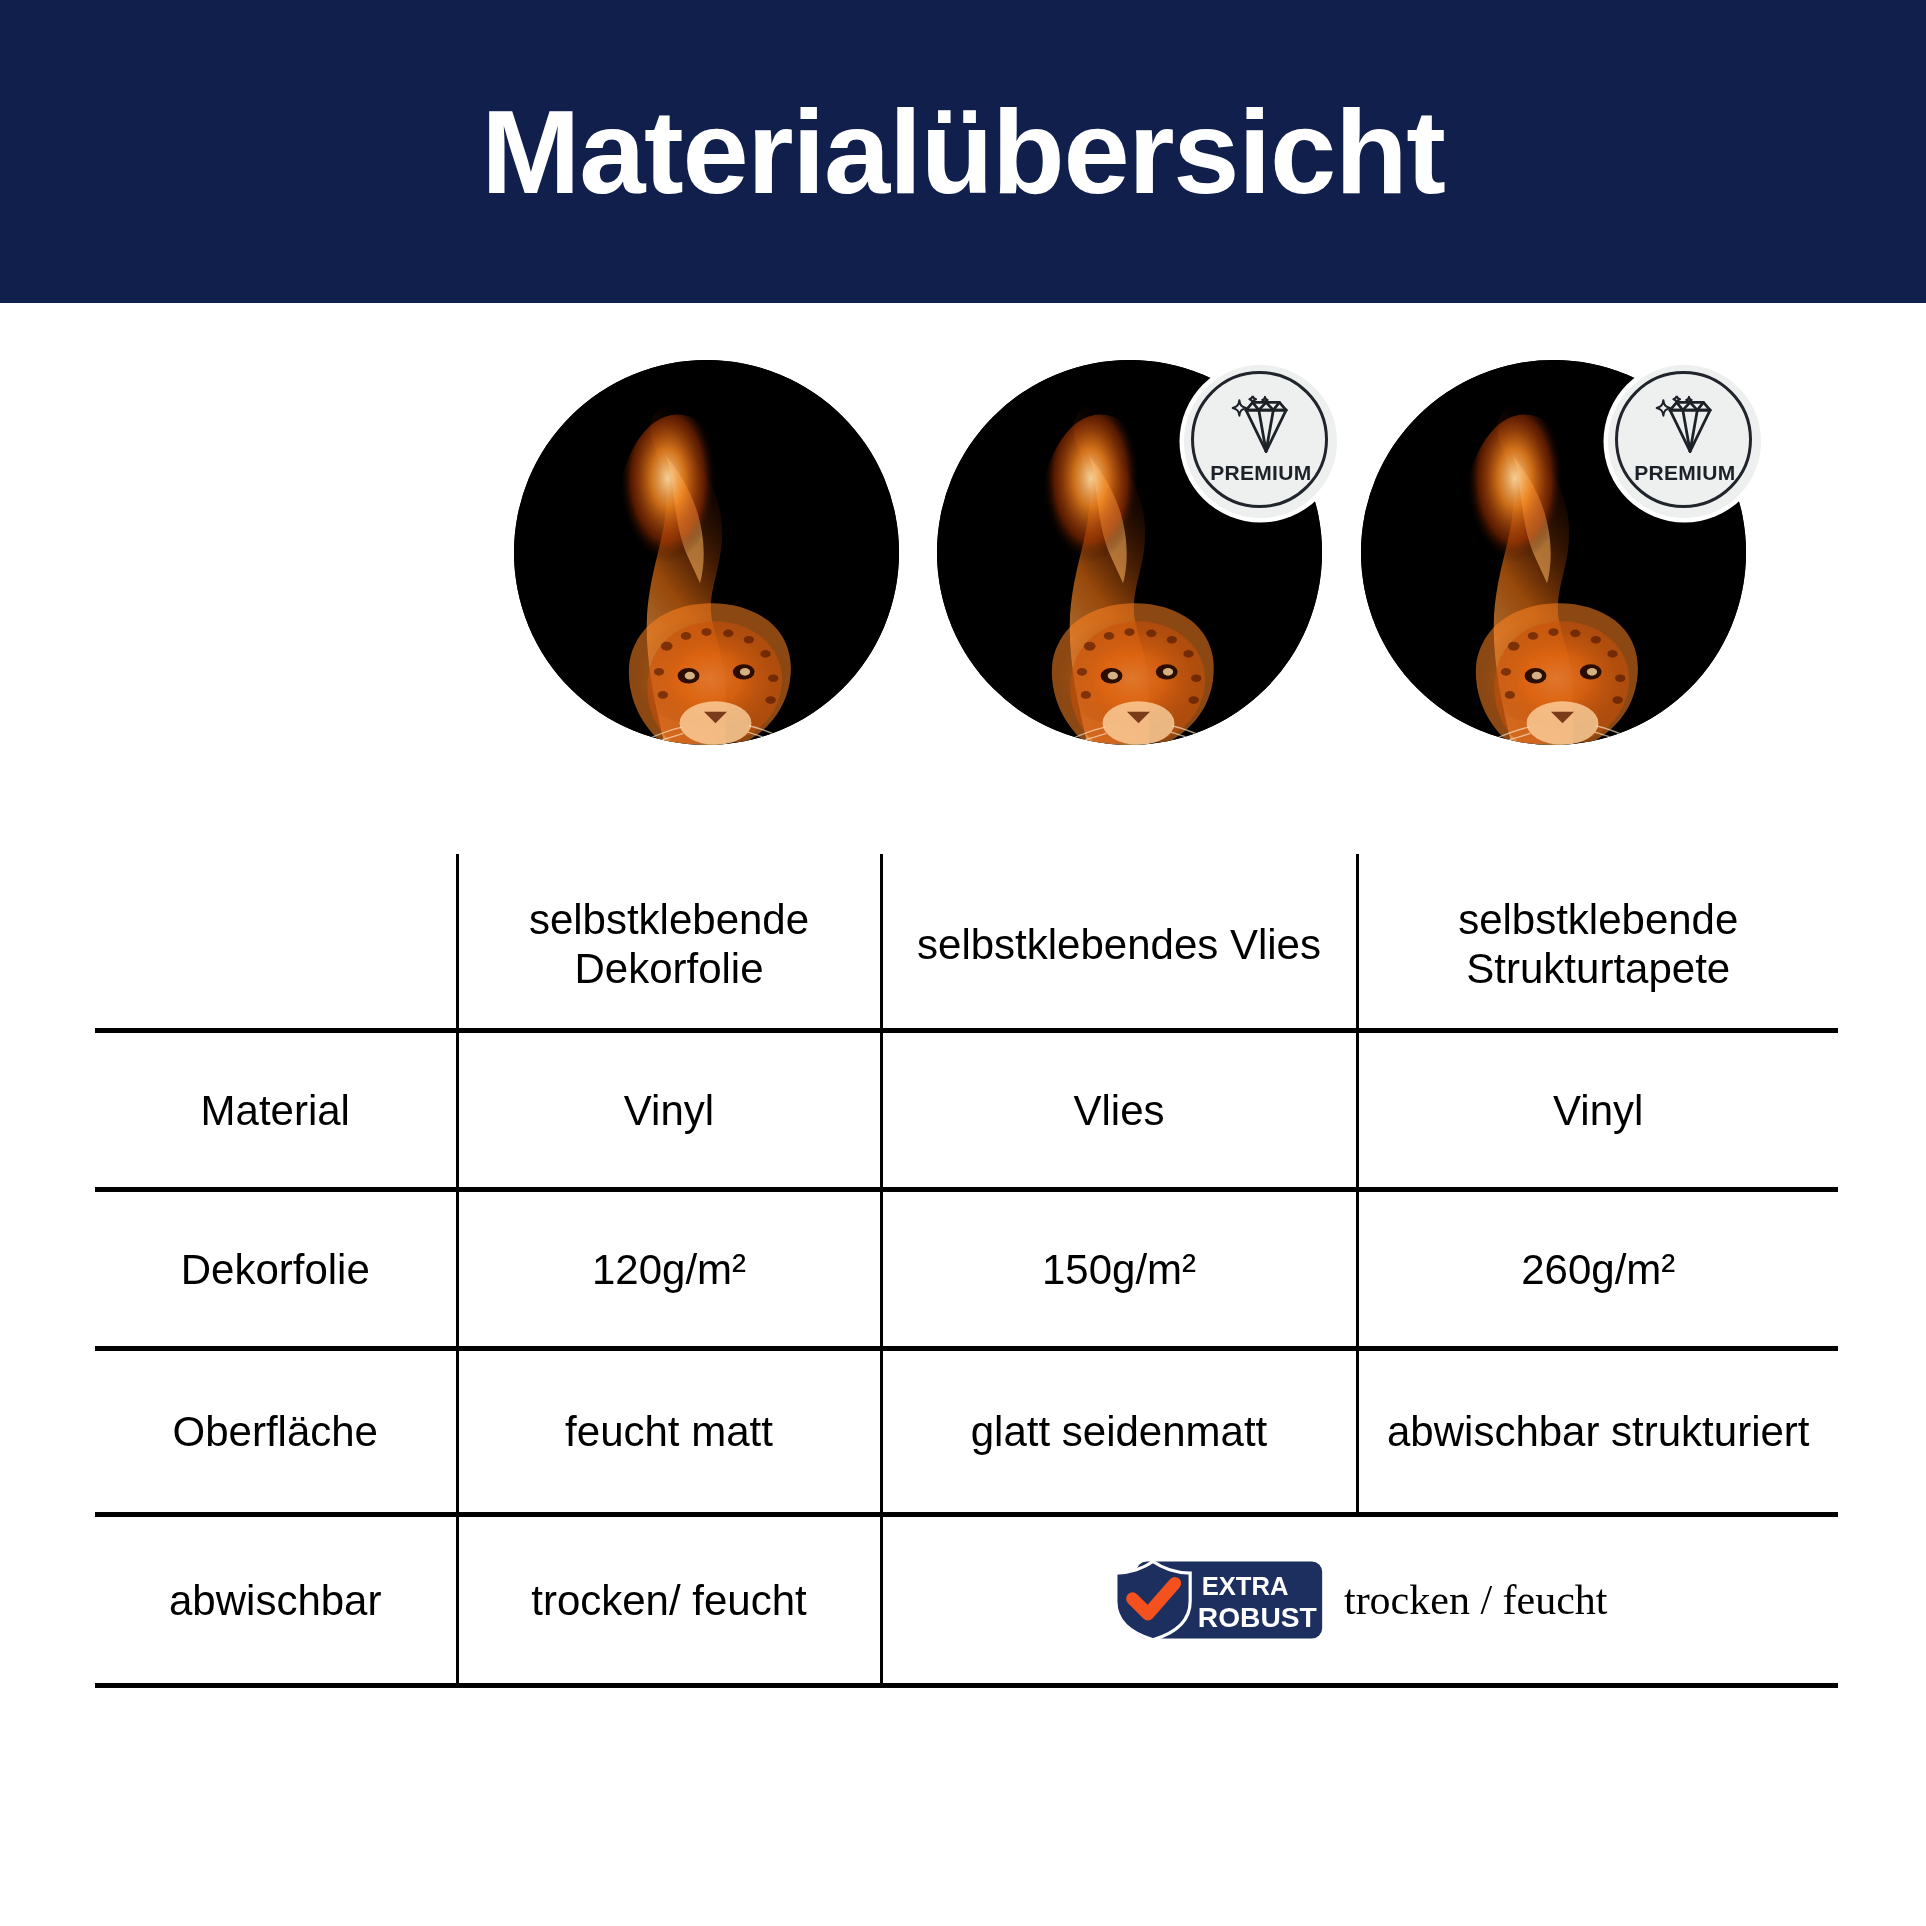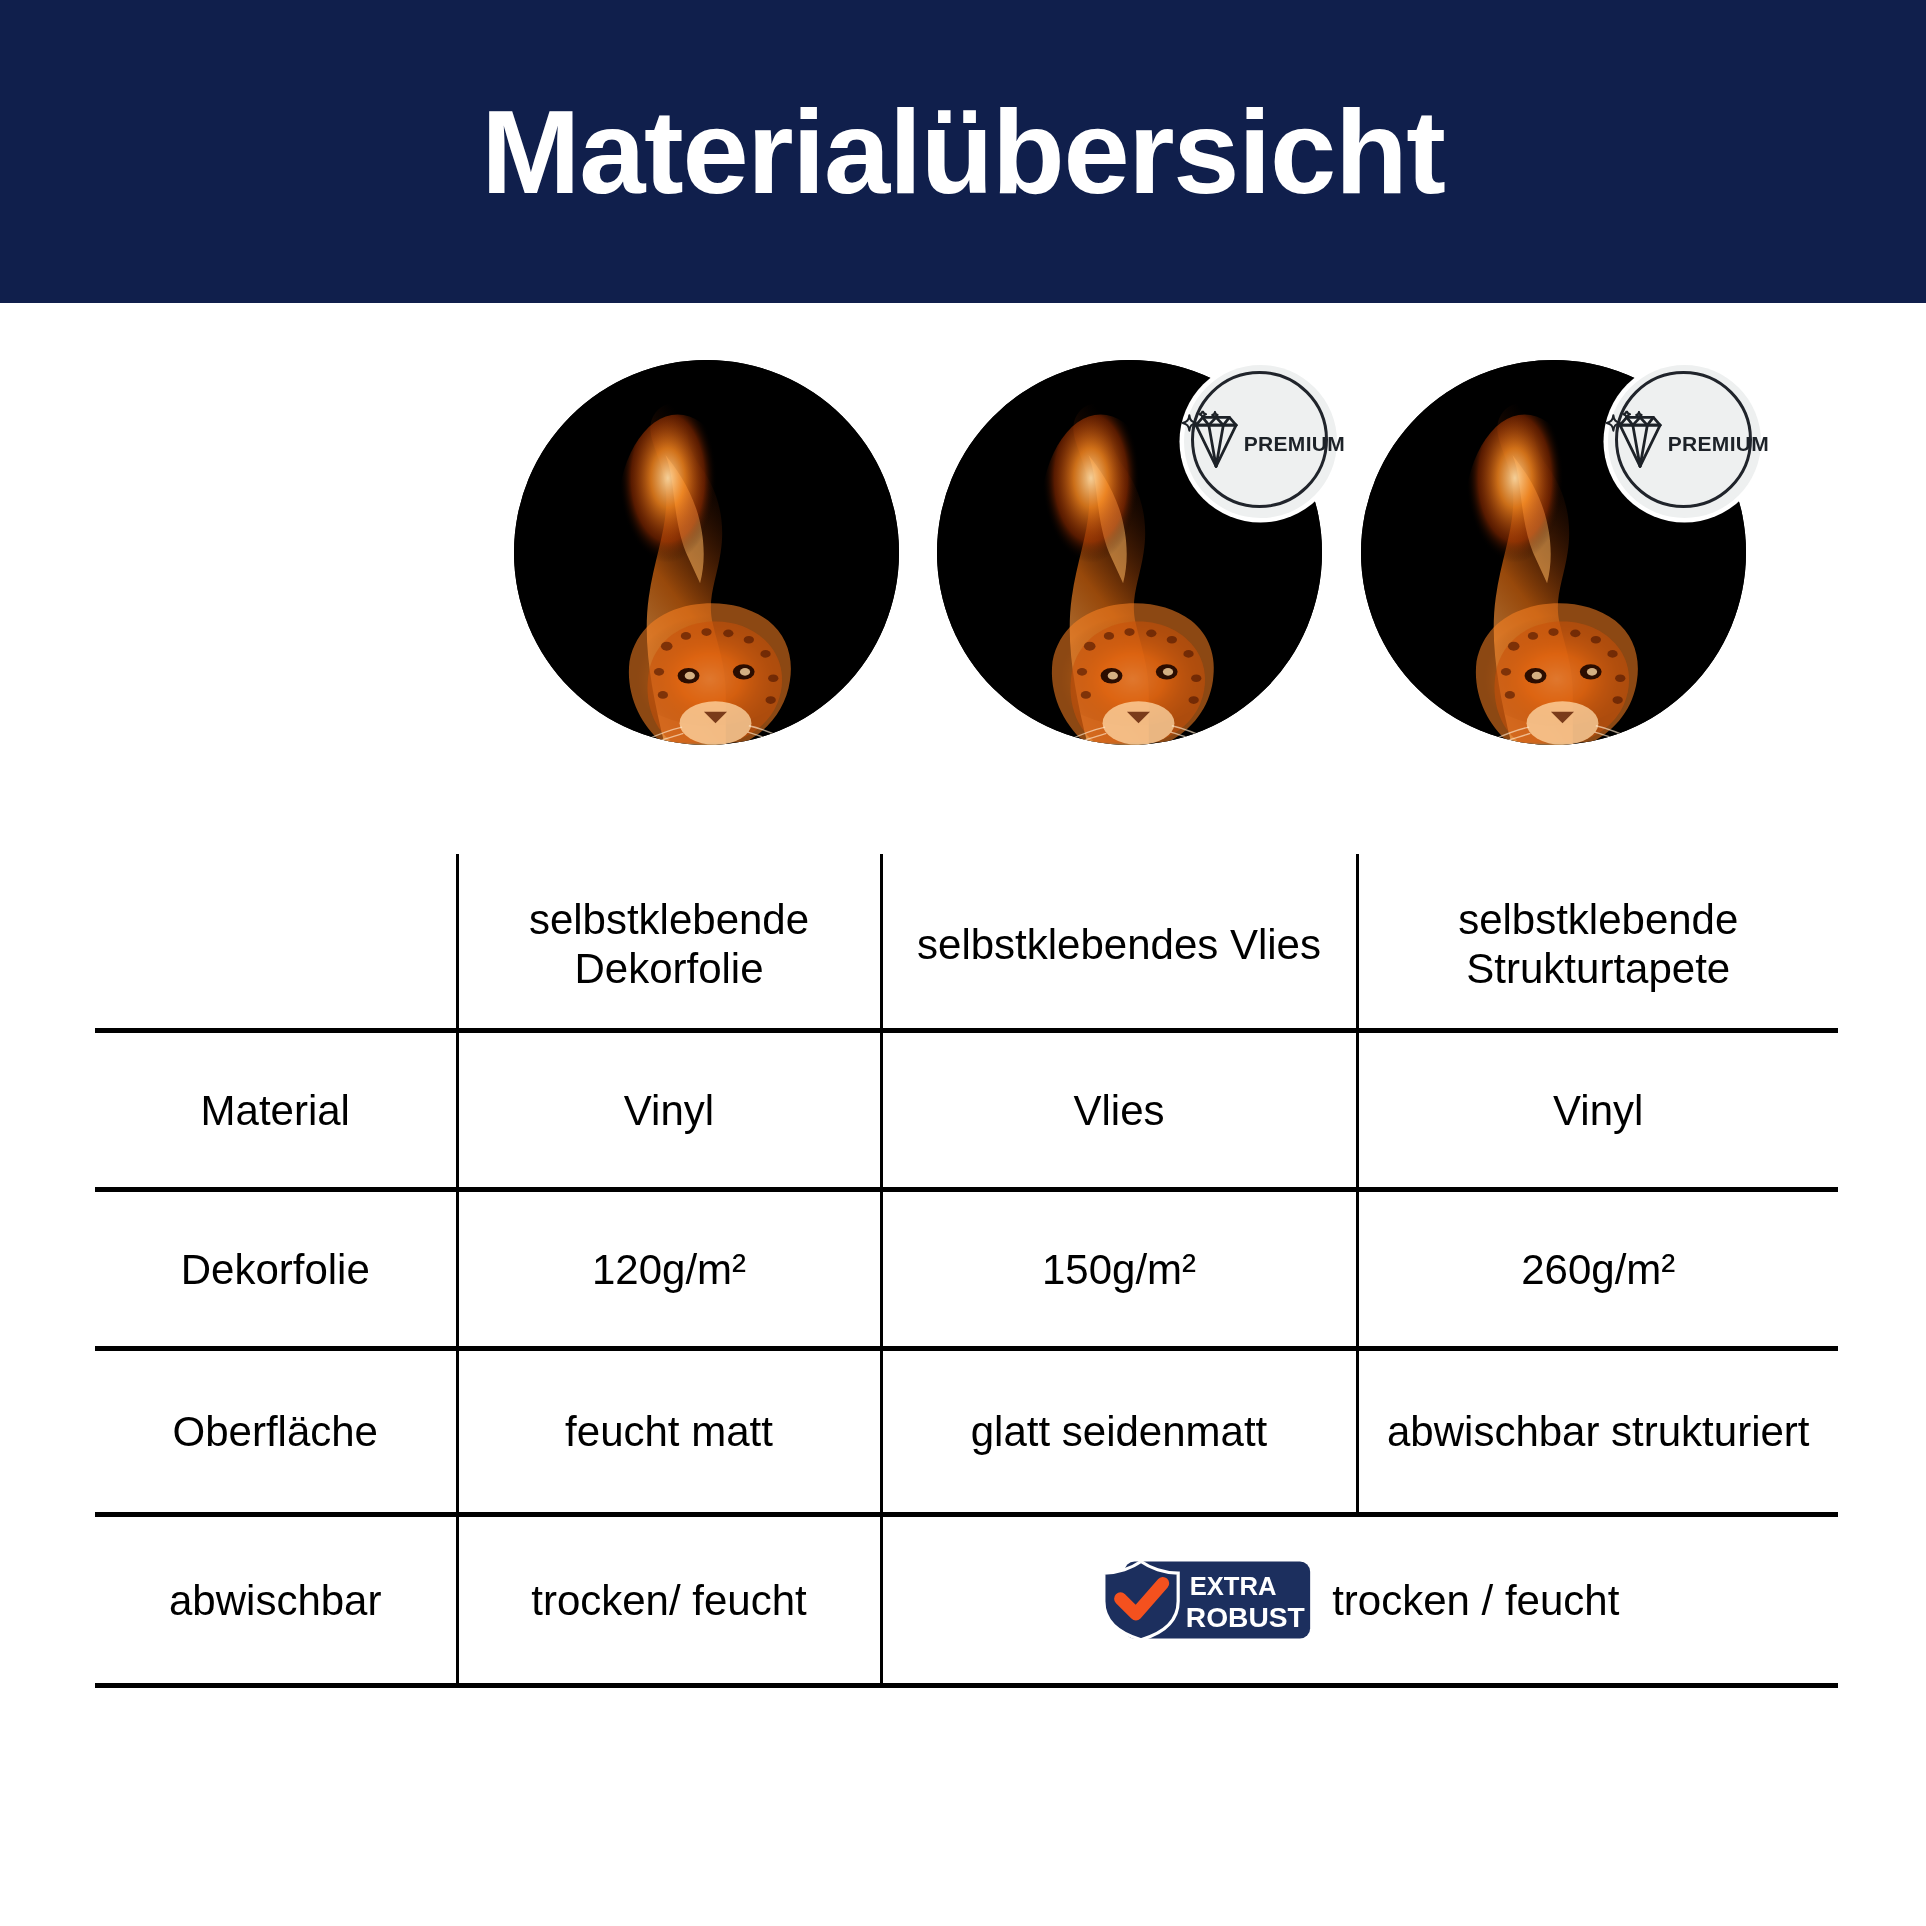--- a/index.html
+++ b/index.html
@@ -93,21 +93,21 @@
     top: 6.4px;
     width: 137px;
     height: 137px;
     border-radius: 50%;
     border: 3.2px solid #20242b;
     box-sizing: border-box;
   }
   .premium-inner {
     position: relative;
     display: flex;
-    flex-direction: row;
+    flex-direction: column;
     align-items: center;
     justify-content: center;
     transform: translateY(-1.3px);
   }
   .diamond-icon { display: block; width: 67px; height: 59px; }
   .premium-text {
     margin-top: 6.4px;
     font-size: 21px;
     font-weight: bold;
     color: #1d2228;
@@ -175,21 +175,21 @@
     position: relative;
     width: 212px;
     height: 82px;
     flex: 0 0 auto;
   }
   .robust-svg { display: block; width: 212px; height: 82px; }
   .robust-label {
     font-size: 42px;
     color: #000000;
     white-space: nowrap;
-    font-family: Liberation Sans, sans-serif;
+    font-family: Liberation Serif, serif;
   }
 </style>
 </head>
 <body>
 
 <div class="page">
 
   <div class="header-band">
     <div class="header-title">Materialübersicht</div>
   </div>

